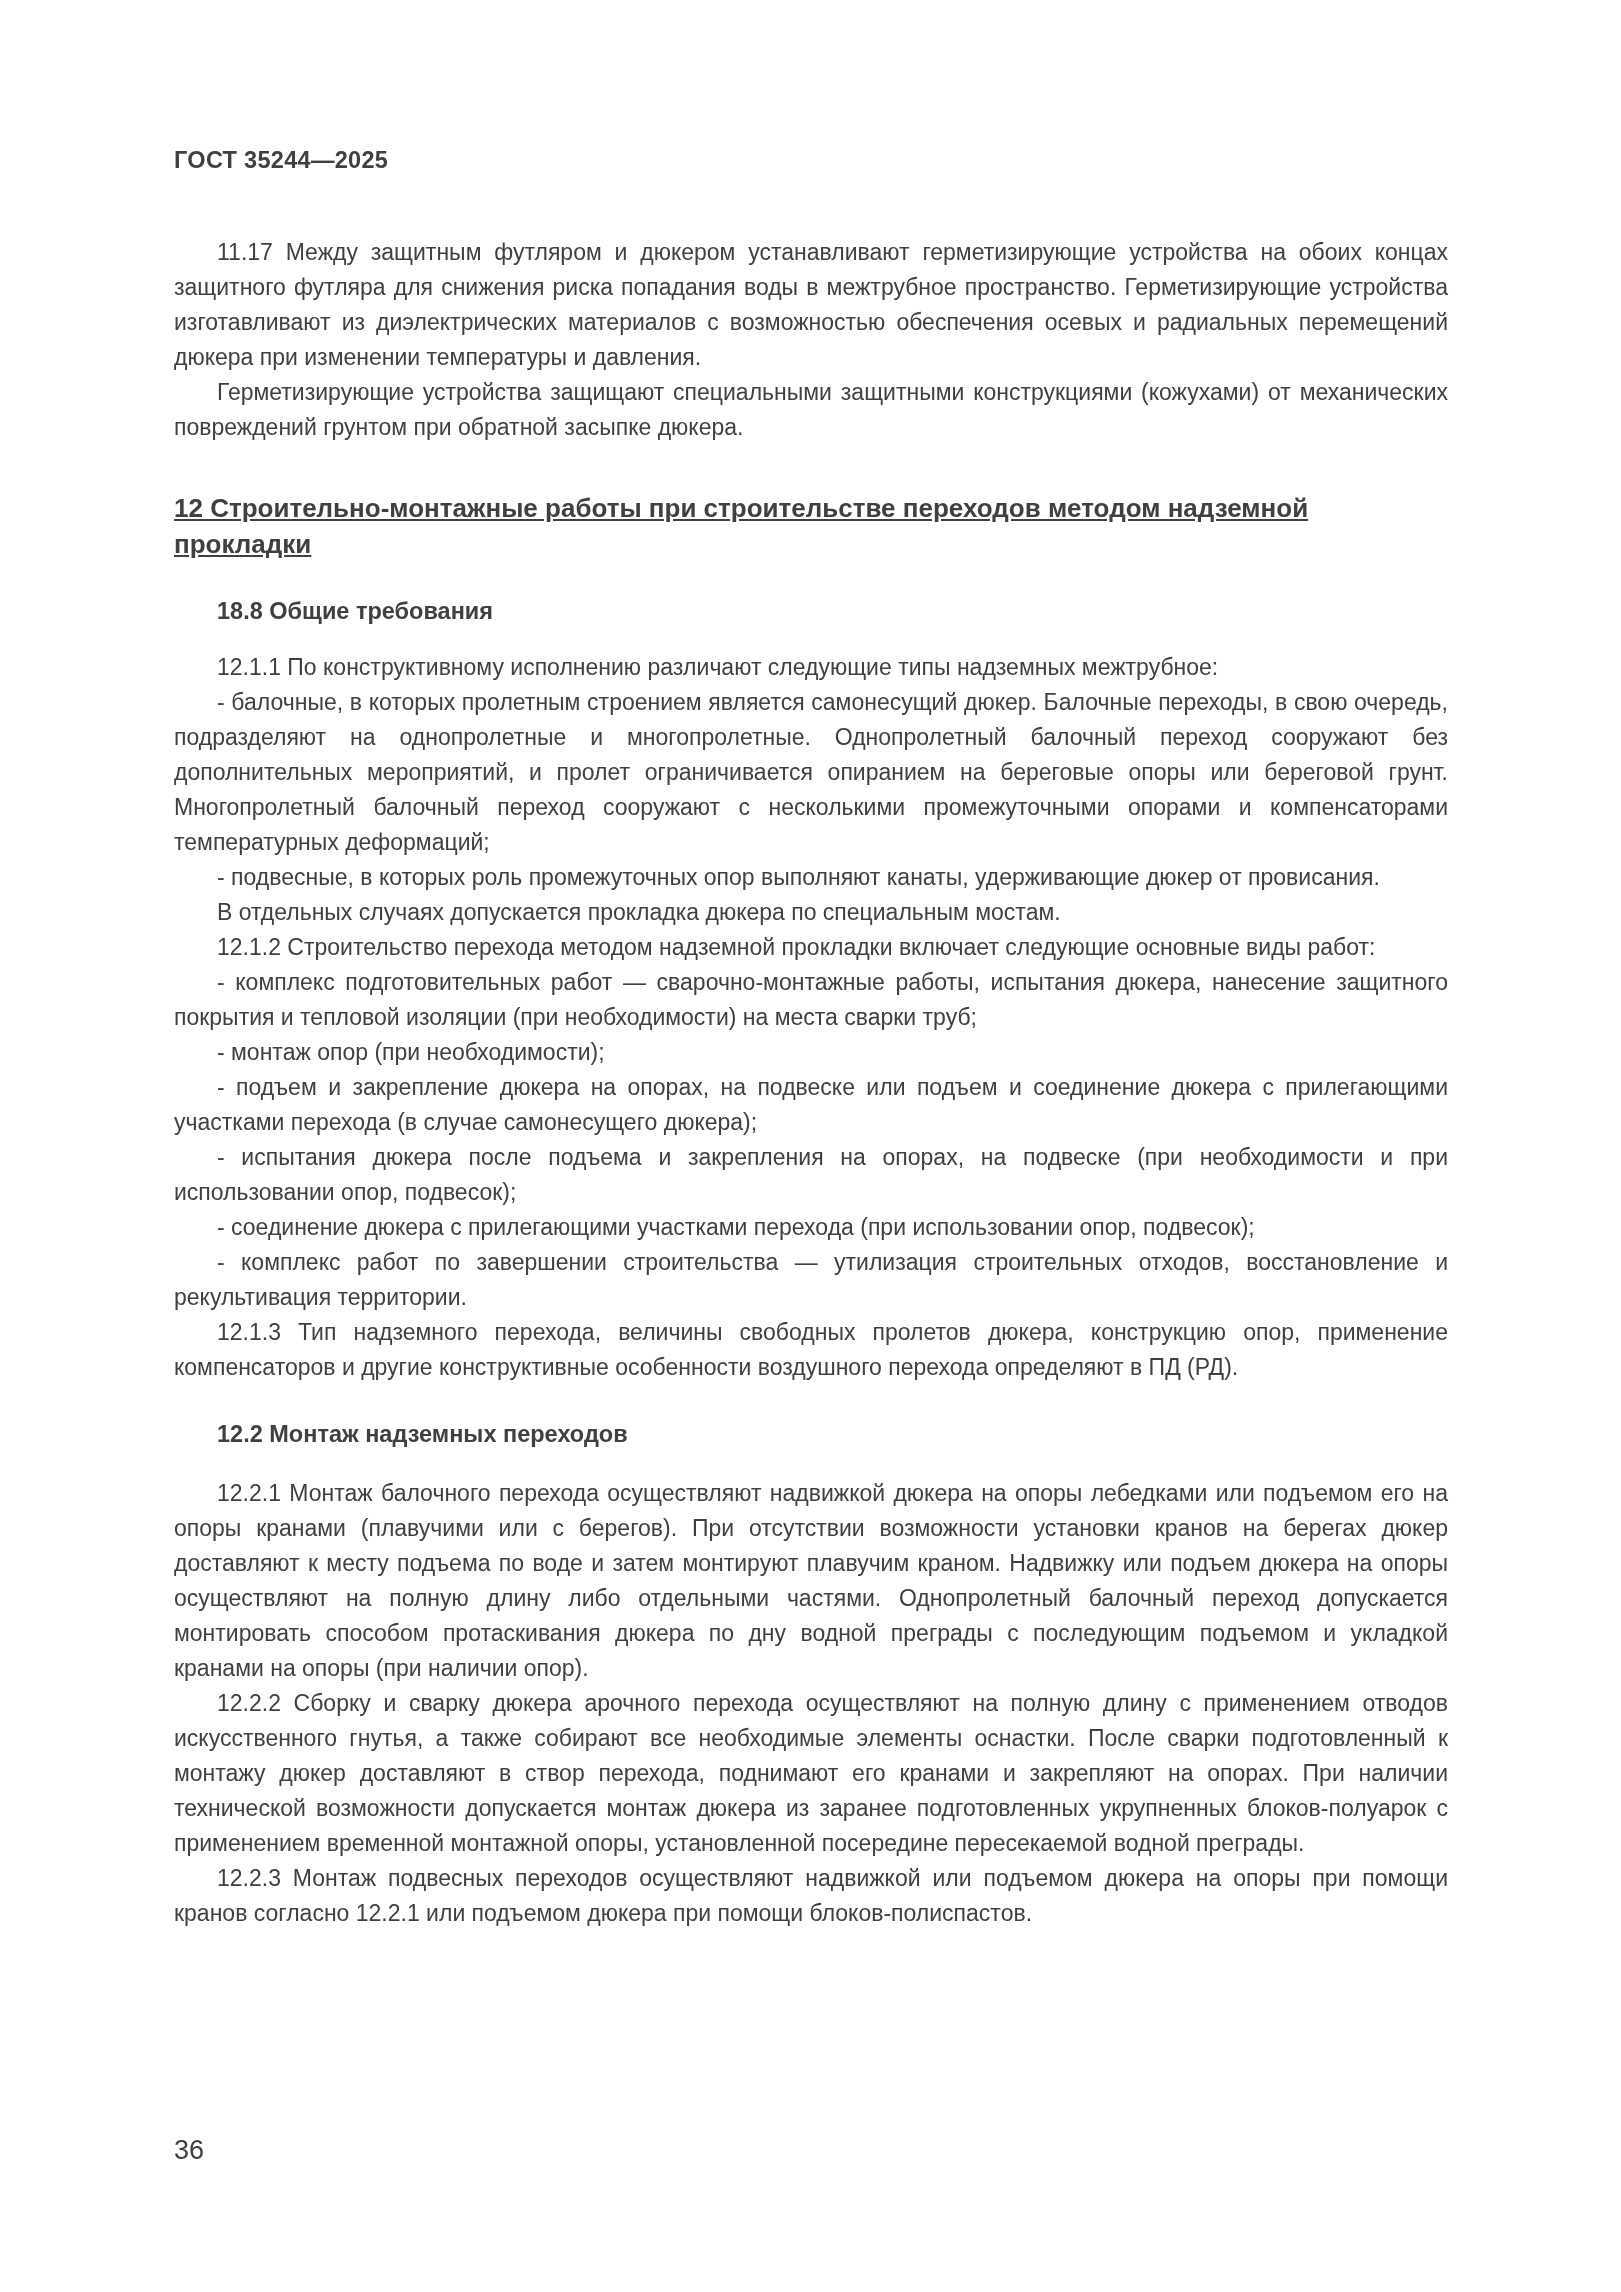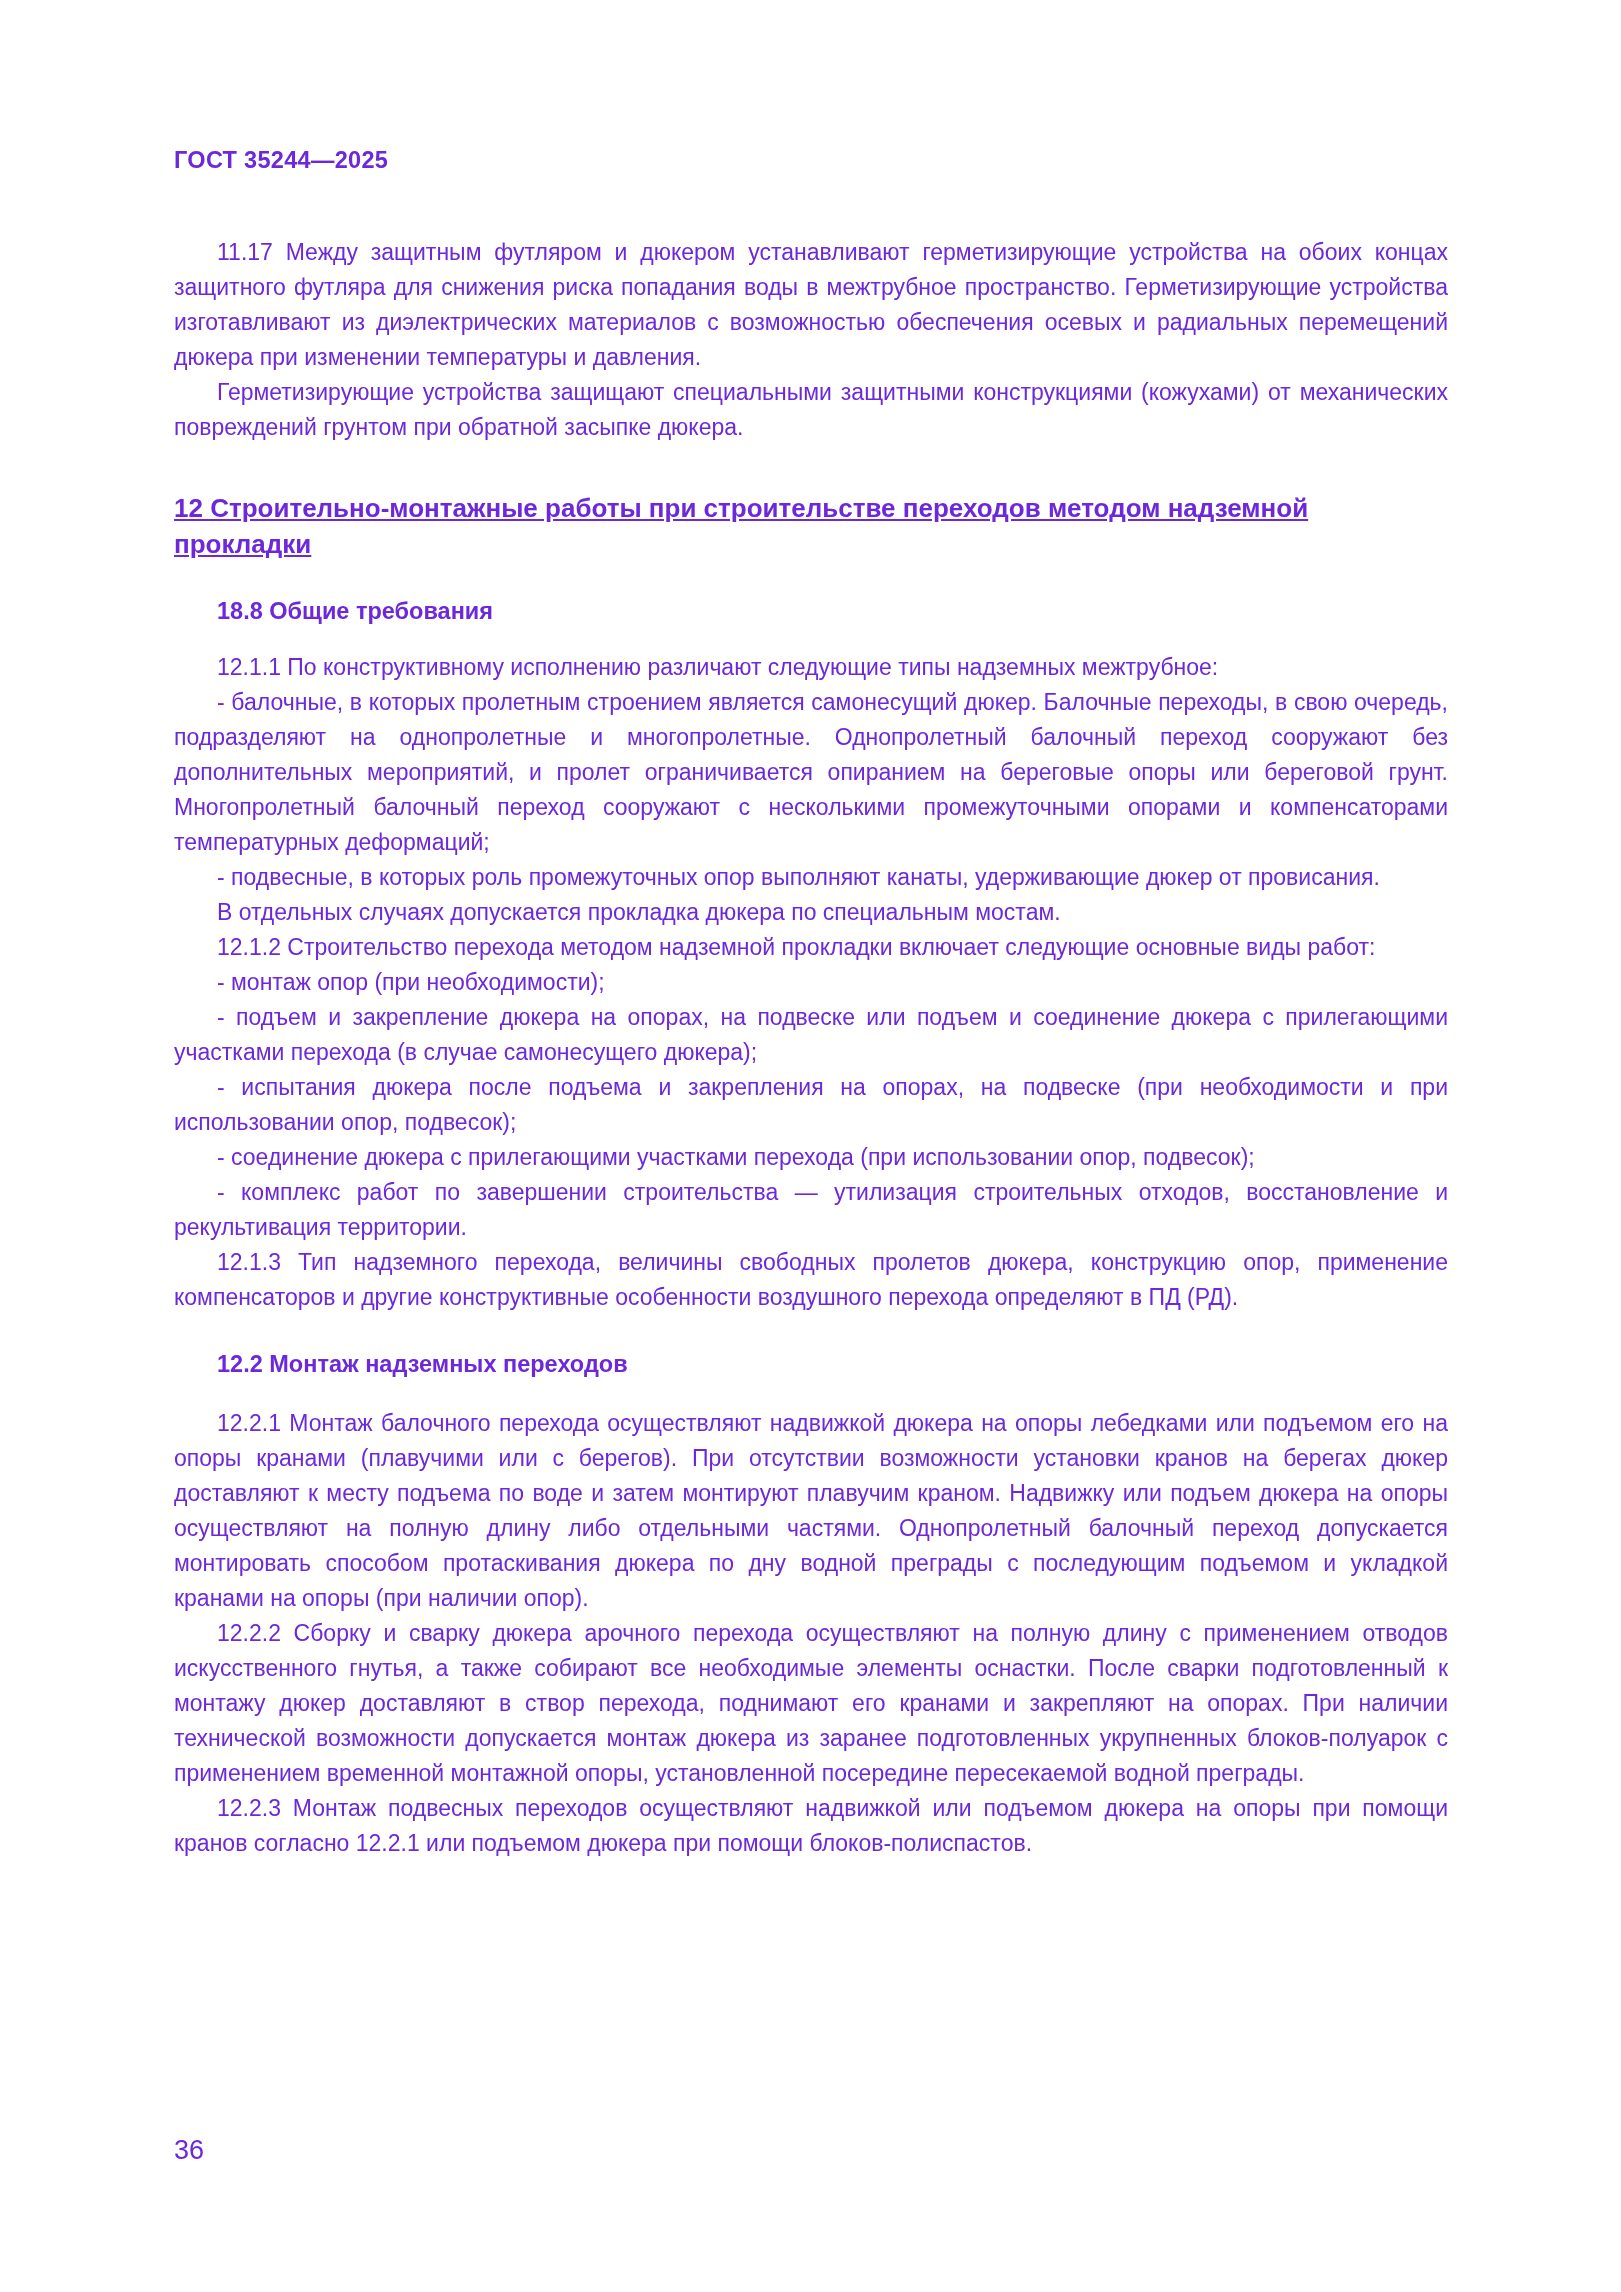--- a/index.html
+++ b/index.html
@@ -7,21 +7,21 @@
     padding: 0;
     background: #ffffff;
   }
   .page {
     position: relative;
     width: 1621px;
     height: 2293px;
     margin: 0 auto;
     background: #ffffff;
     font-family: "Liberation Sans", sans-serif;
-    color: #6d28d9;
+    color: #404040;
     box-sizing: border-box;
   }
   .content {
     position: absolute;
     left: 174px;
     top: 147px;
     width: 1274px;
   }
   .doc-header {
     font-size: 23.5px;
@@ -81,20 +81,21 @@
     <p class="sec-title">12 Строительно-монтажные работы при строительстве переходов методом надземной прокладки</p>
 
     <p class="sub-title">18.8 Общие требования</p>
 
     <p class="indent">12.1.1 По конструктивному исполнению различают следующие типы надземных межтрубное:</p>
     <p class="indent">- балочные, в которых пролетным строением является самонесущий дюкер. Балочные переходы, в свою очередь, подразделяют на однопролетные и многопролетные. Однопролетный балочный переход сооружают без дополнительных мероприятий, и пролет ограничивается опиранием на береговые опоры или береговой грунт. Многопролетный балочный переход сооружают с несколькими промежуточными опорами и компенсаторами температурных деформаций;</p>
     <p class="indent">- подвесные, в которых роль промежуточных опор выполняют канаты, удерживающие дюкер от провисания.</p>
     <p class="indent">В отдельных случаях допускается прокладка дюкера по специальным мостам.</p>
 
     <p class="indent">12.1.2 Строительство перехода методом надземной прокладки включает следующие основные виды работ:</p>
+    <p class="indent">- комплекс подготовительных работ — сварочно-монтажные работы, испытания дюкера, нанесение защитного покрытия и тепловой изоляции (при необходимости) на места сварки труб;</p>
     <p class="indent">- монтаж опор (при необходимости);</p>
     <p class="indent">- подъем и закрепление дюкера на опорах, на подвеске или подъем и соединение дюкера с прилегающими участками перехода (в случае самонесущего дюкера);</p>
     <p class="indent">- испытания дюкера после подъема и закрепления на опорах, на подвеске (при необходимости и при использовании опор, подвесок);</p>
     <p class="indent">- соединение дюкера с прилегающими участками перехода (при использовании опор, подвесок);</p>
     <p class="indent">- комплекс работ по завершении строительства — утилизация строительных отходов, восстановление и рекультивация территории.</p>
 
     <p class="indent">12.1.3 Тип надземного перехода, величины свободных пролетов дюкера, конструкцию опор, применение компенсаторов и другие конструктивные особенности воздушного перехода определяют в ПД (РД).</p>
 
     <p class="sub-title tight">12.2 Монтаж надземных переходов</p>
 

